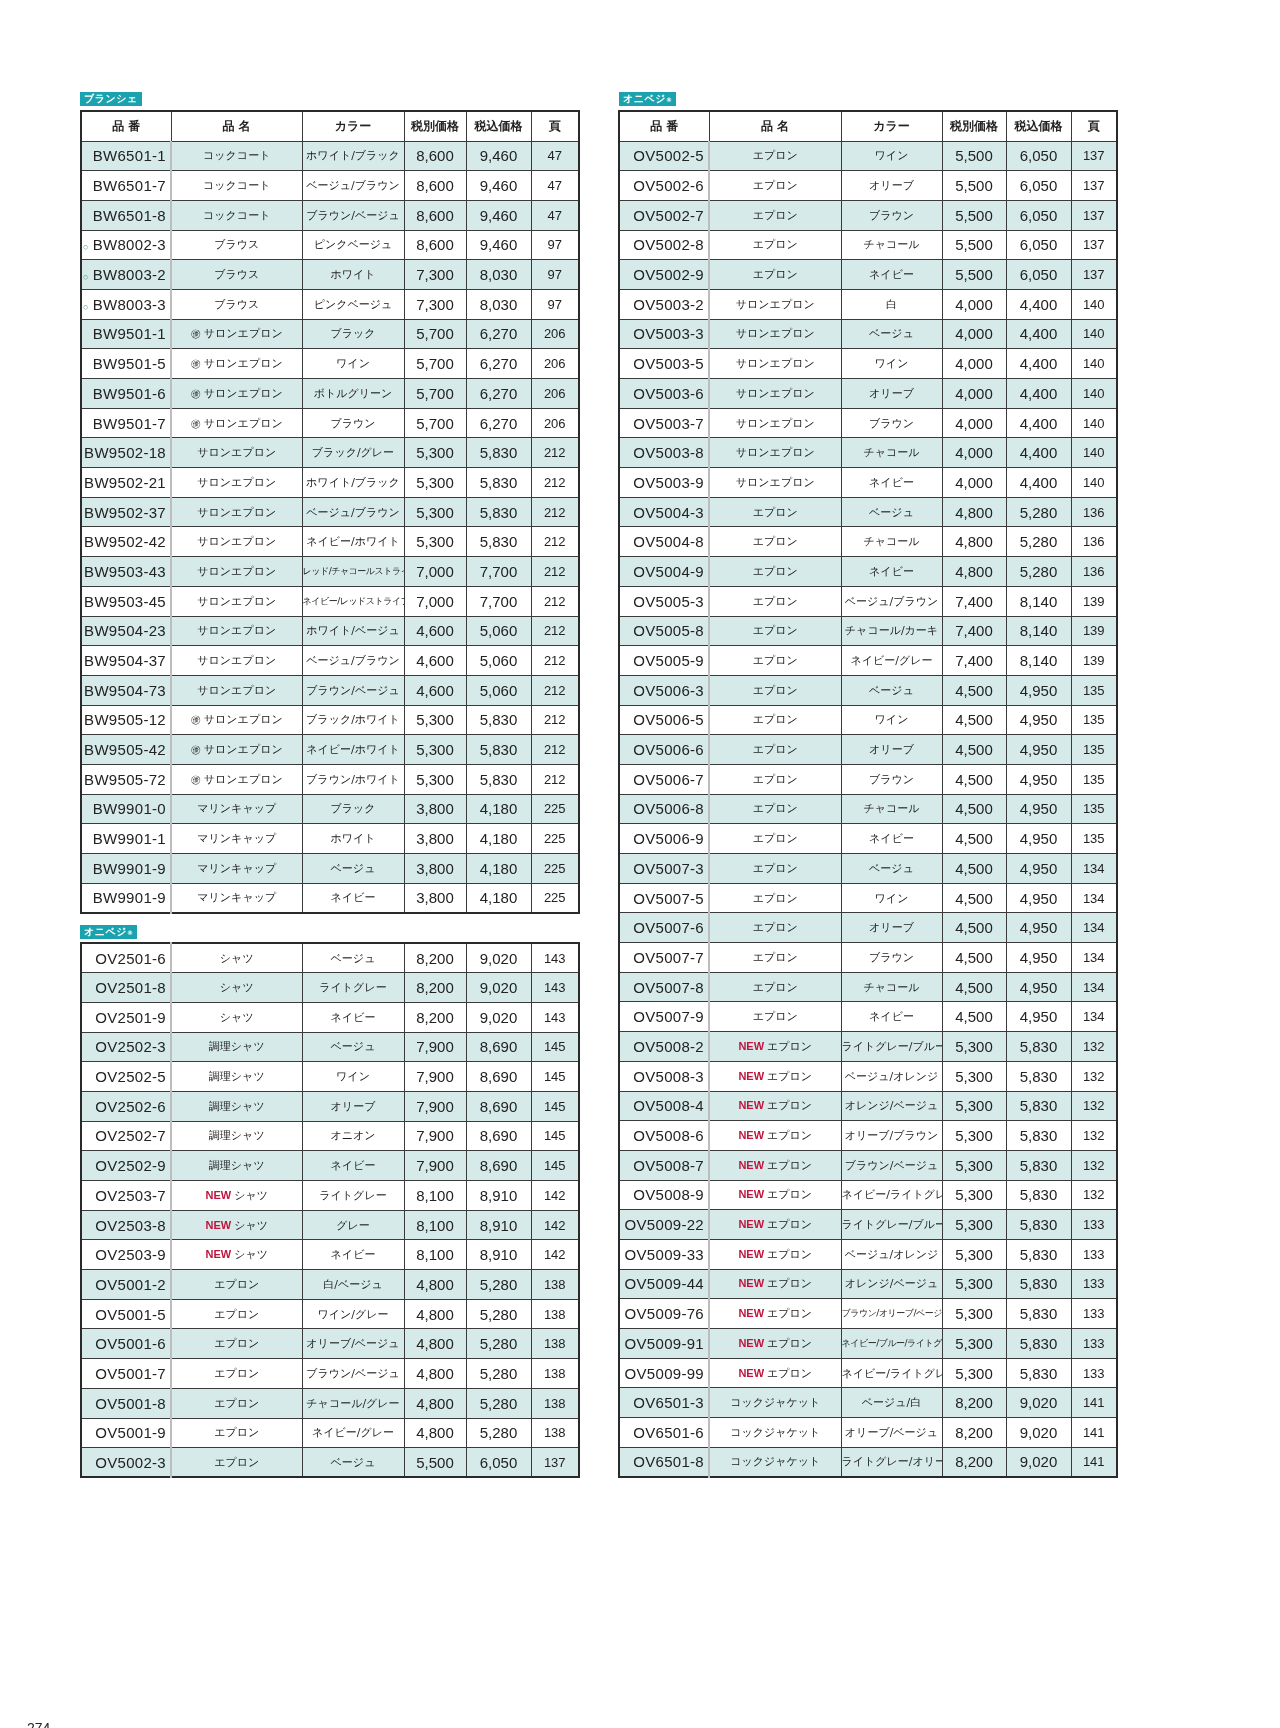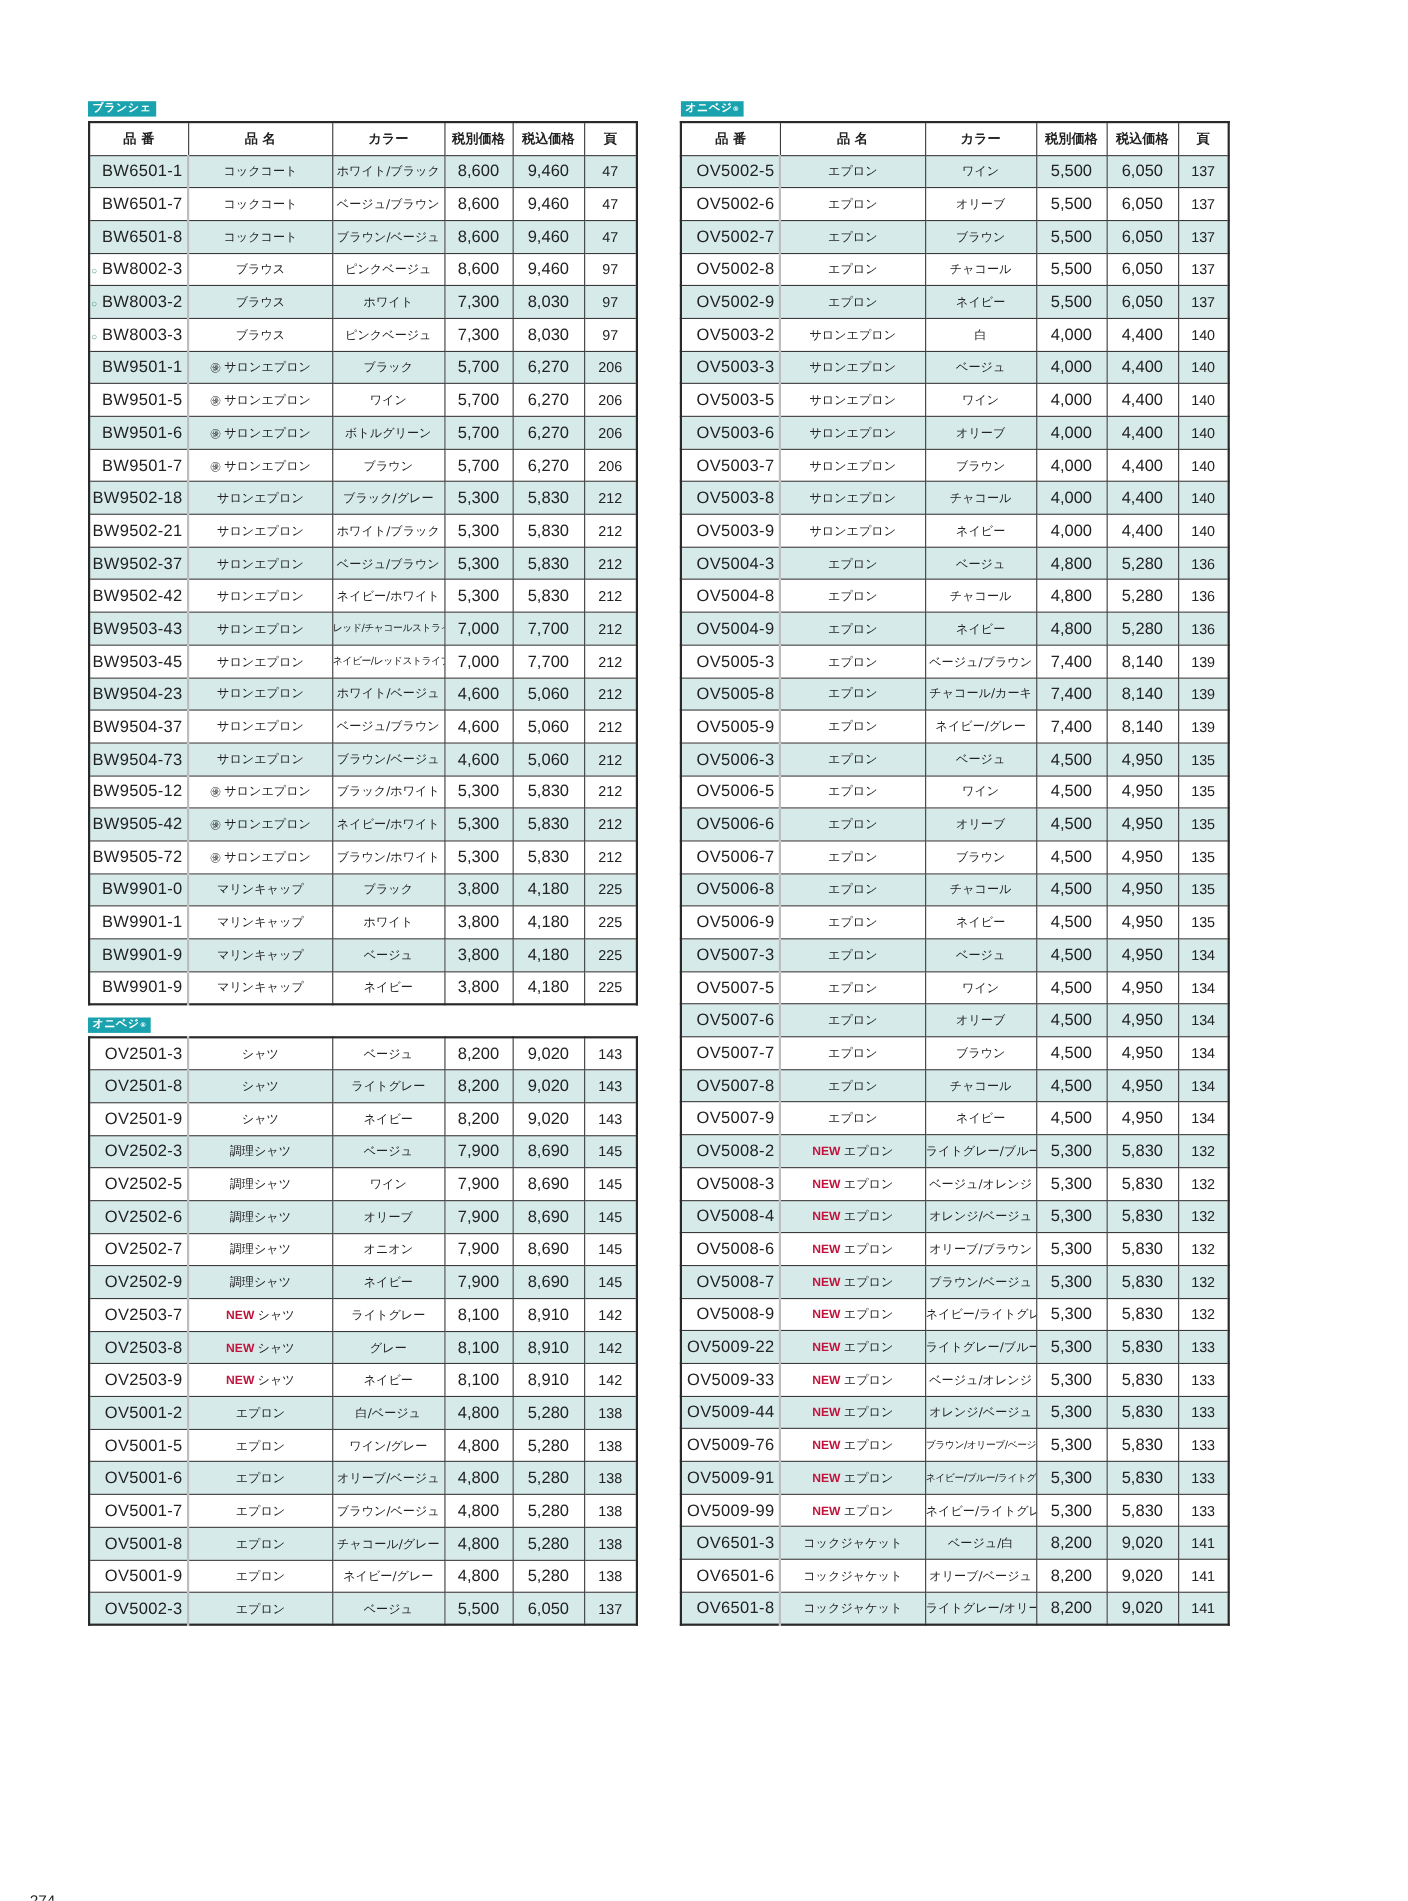--- a/index.html
+++ b/index.html
@@ -280,21 +280,21 @@
   <colgroup>
       <col style="width:90px">
       <col style="width:131px">
       <col style="width:102px">
       <col style="width:62px">
       <col style="width:65px">
       <col style="width:48px">
     </colgroup>
   <tbody>
       <tr>
-        <td class="code"><span>OV2501-3</span></td>
+        <td class="code"><span>OV2501-6</span></td>
         <td class="name"><span>シャツ</span></td>
         <td class="color">ベージュ</td>
         <td class="num">8,200</td>
         <td class="num">9,020</td>
         <td class="page">143</td>
       </tr>
       <tr class="shade">
         <td class="code"><span>OV2501-8</span></td>
         <td class="name"><span>シャツ</span></td>
         <td class="color">ライトグレー</td>

